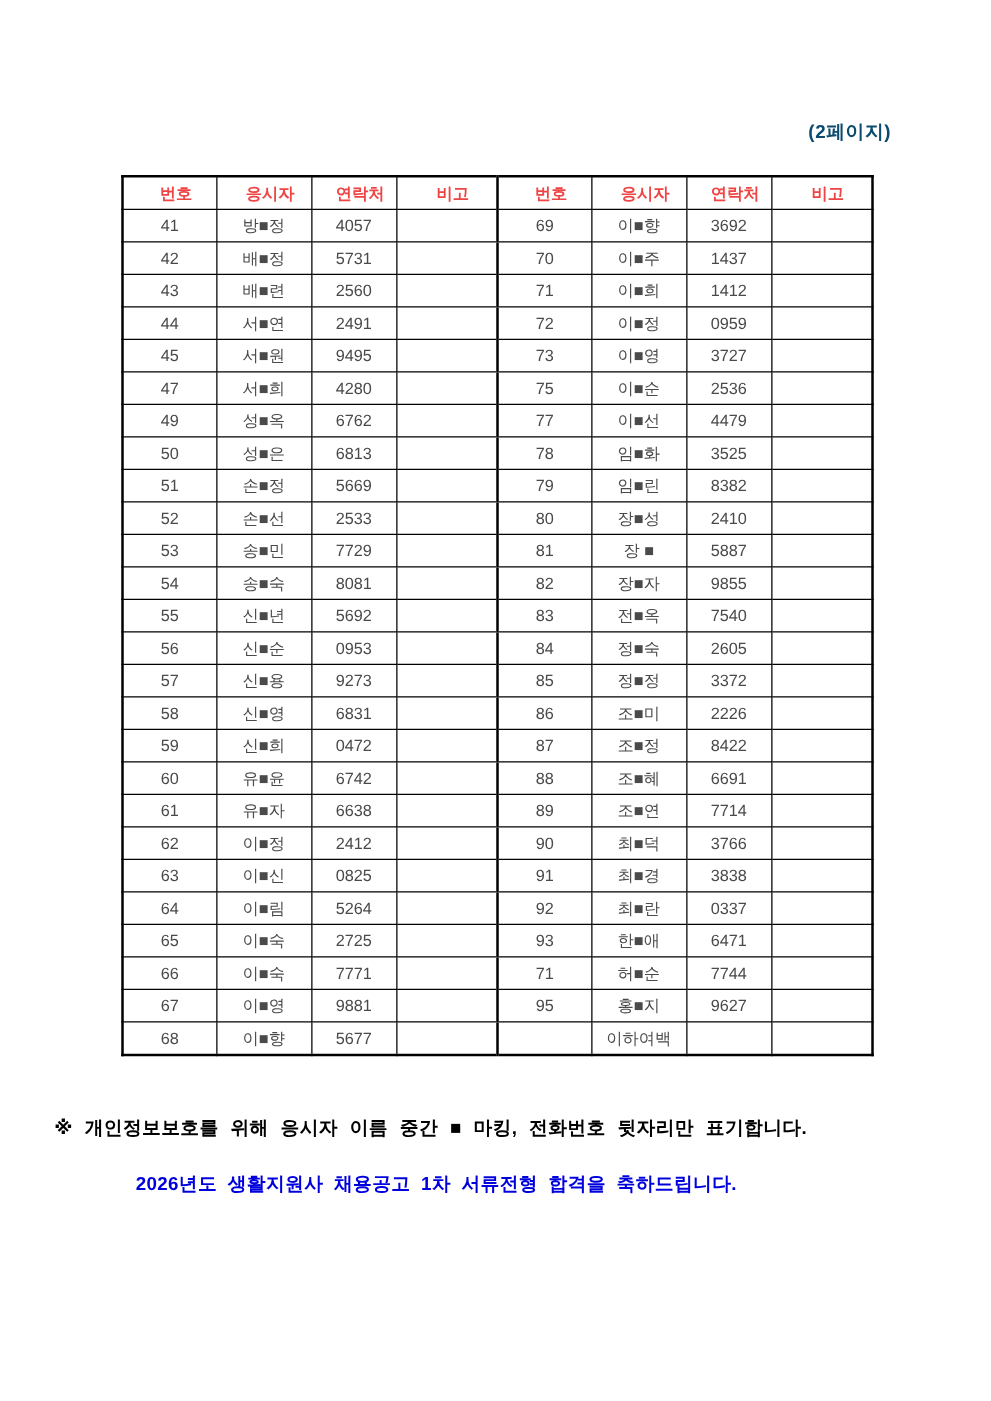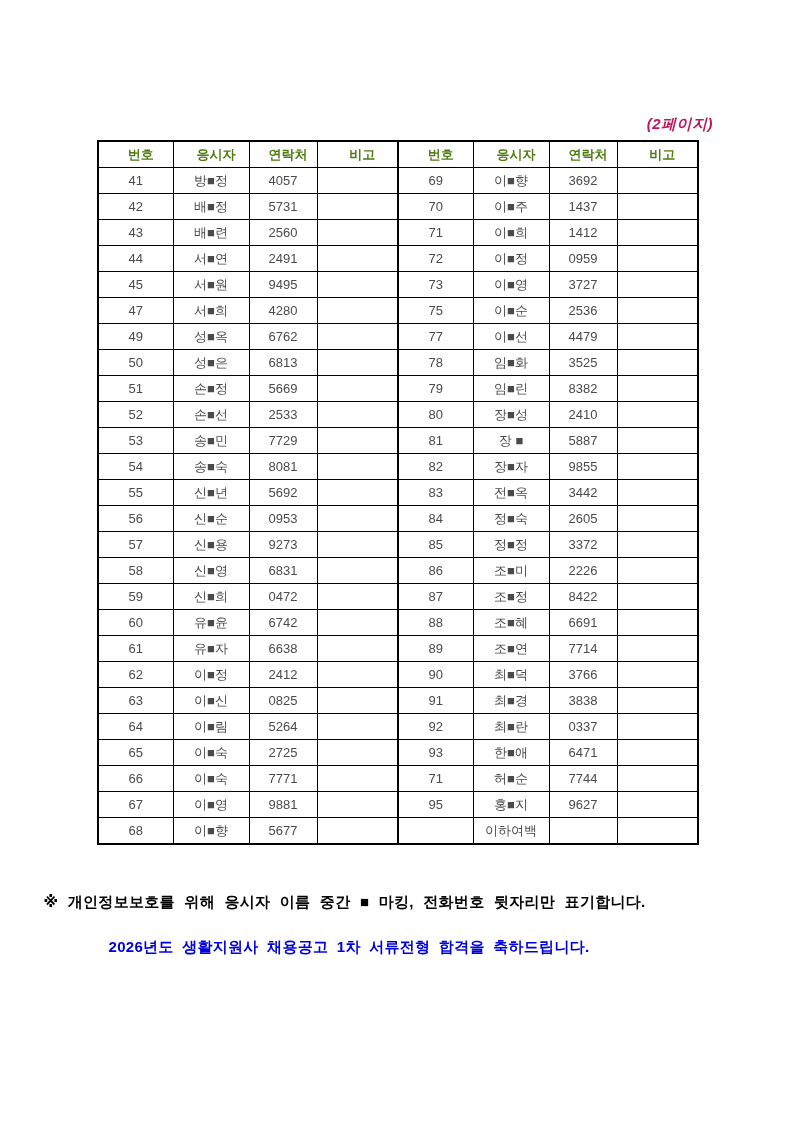--- a/index.html
+++ b/index.html
@@ -9,27 +9,26 @@
   body {
     width: 793px;
     height: 1121px;
     background: #ffffff;
     position: relative;
     overflow: hidden;
     font-family: "Liberation Sans", "DejaVu Sans", sans-serif;
   }
   .page-marker {
     position: absolute;
-    top: 115px;
+    top: 96px;
     right: 80px;
     font-size: 15px;
     font-weight: bold;
-    color: #be185d;
+    color: #0c4a6e;
     letter-spacing: 0.5px;
-    font-style: italic;
   }
   table.applicant-table {
     position: absolute;
     left: 97px;
     top: 140px;
     width: 601px;
     border-collapse: collapse;
     table-layout: fixed;
     border: 2px solid #000000;
   }
@@ -39,21 +38,21 @@
     height: 25px;
     padding: 0 2px;
     text-align: center;
     vertical-align: middle;
     overflow: hidden;
     white-space: nowrap;
   }
   table.applicant-table th {
     font-size: 13px;
     font-weight: bold;
-    color: #4d7c0f;
+    color: #ef4444;
     padding-left: 12px;
   }
   table.applicant-table td {
     font-size: 13px;
     font-weight: normal;
     color: #4a4a4a;
   }
   
   table.applicant-table th:nth-child(4),
   table.applicant-table td:nth-child(4) {
@@ -237,21 +236,21 @@
         <td>9855</td>
         <td></td>
       </tr>
       <tr>
         <td>55</td>
         <td>신■년</td>
         <td>5692</td>
         <td></td>
         <td>83</td>
         <td>전■옥</td>
-        <td>3442</td>
+        <td>7540</td>
         <td></td>
       </tr>
       <tr>
         <td>56</td>
         <td>신■순</td>
         <td>0953</td>
         <td></td>
         <td>84</td>
         <td>정■숙</td>
         <td>2605</td>

